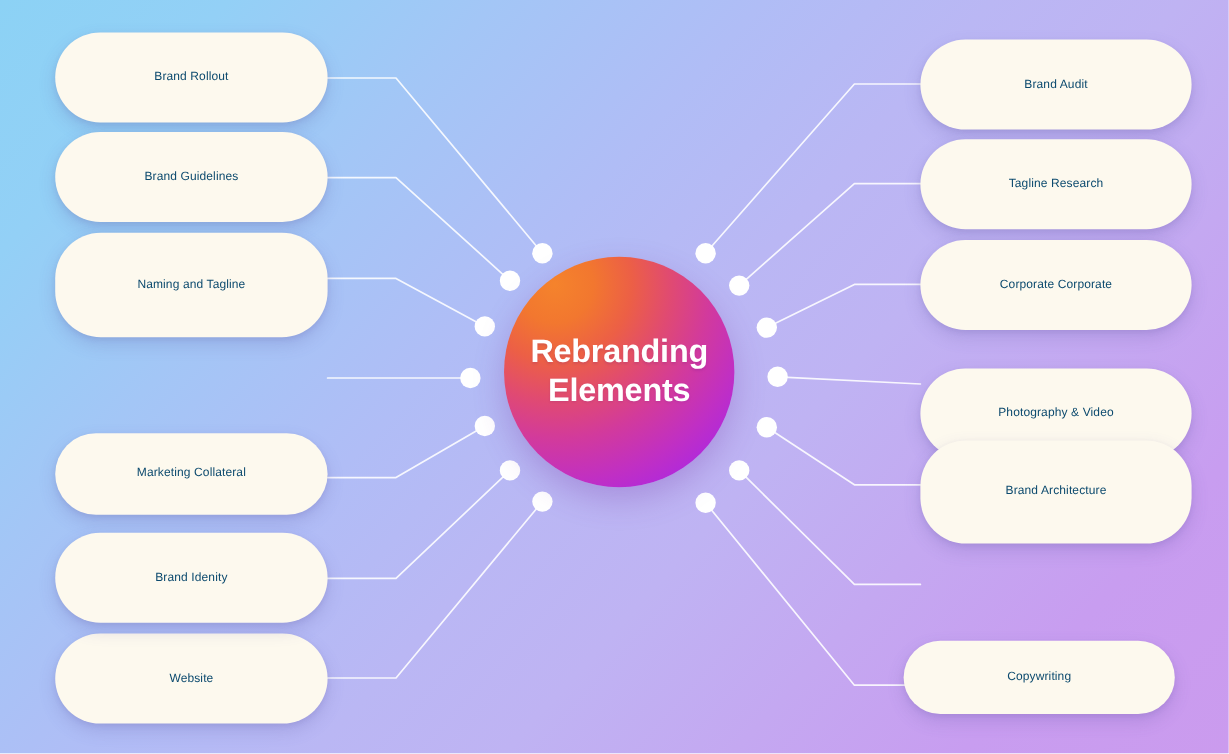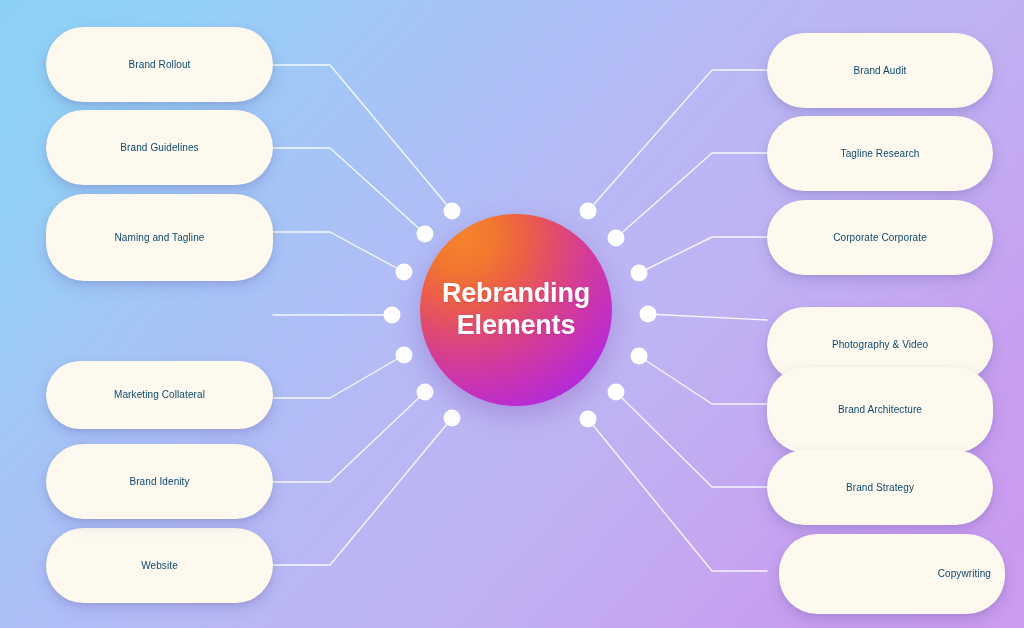--- a/index.html
+++ b/index.html
@@ -177,20 +177,17 @@
   </div>
   <div class="card" style="left:767px; top:200px; width:226px; height:75px;">
     <div class="card-label">Corporate Corporate</div>
   </div>
   <div class="card" style="left:767px; top:283px; width:226px; height:75px;margin-top:24px;">
     <div class="card-label">Photography &amp; Video</div>
   </div>
   <div class="card" style="left:767px; top:367px; width:226px; height:86px;">
     <div class="card-label">Brand Architecture</div>
   </div>
-  <div class="card" style="left:767px; top:450px; width:226px; height:75px;">
-    <div class="card-label">Brand Strategy</div>
-  </div>
-  <div class="card" style="left:779px; top:534px; width:226px; height:80px;justify-content:flex-end;">
+  <div class="card" style="left:753px; top:534px; width:226px; height:61px;">
     <div class="card-label">Copywriting</div>
   </div>
 
 </div>
 
 </body></html>

